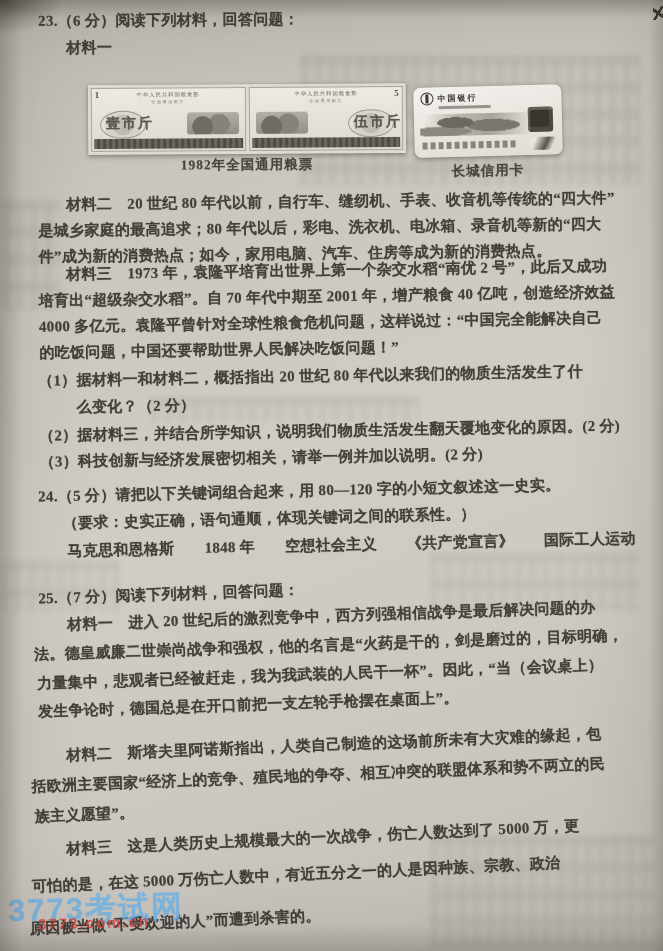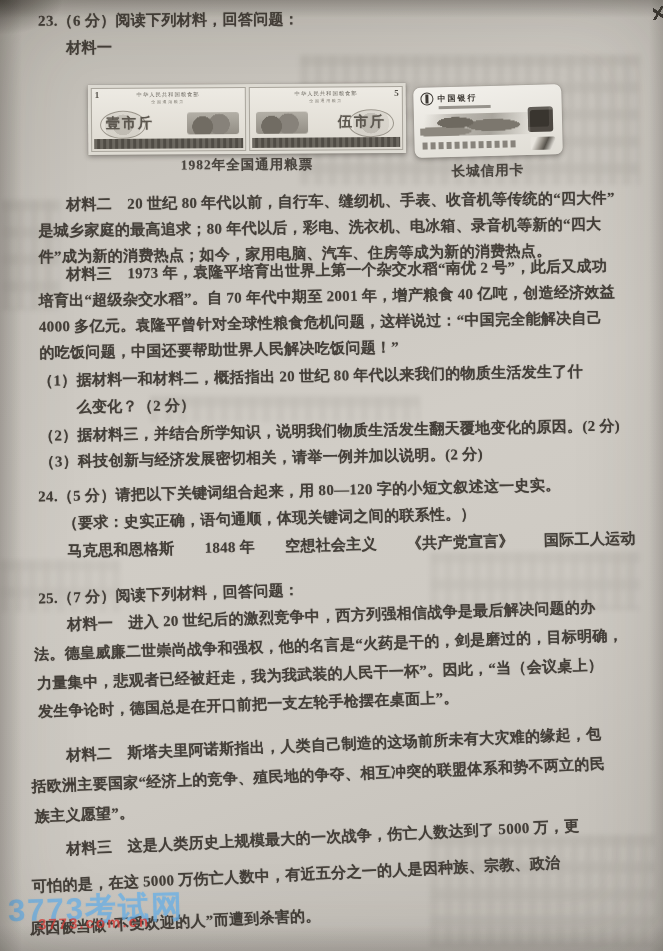--- a/index.html
+++ b/index.html
@@ -128,21 +128,21 @@
       <div class="c-denom" style="left:14px;">壹市斤</div>
       <div class="c-art" style="right:6px;"></div>
       <div class="c-band"></div>
     </div>
     <div class="coupon">
       <div class="c-issuer">中华人民共和国粮食部</div>
       <div class="c-title">全国通用粮票</div>
       <div class="c-num" style="right:3px;">5</div>
       <div class="c-emblem" style="right:8px;"></div>
       <div class="c-art" style="left:6px;"></div>
-      <div class="c-denom" style="right:16px;">伍市斤</div>
+      <div class="c-denom" style="right:0;">伍市斤</div>
       <div class="c-band"></div>
     </div>
   </div>
   <div class="caption" style="left:88px;top:156px;width:318px;transform:rotate(-0.4deg);">1982年全国通用粮票</div>
 
   <div class="card">
     <div class="boc-row">
       <span class="boc-logo"></span>
       <span class="boc-name">中国银行</span>
     </div>

